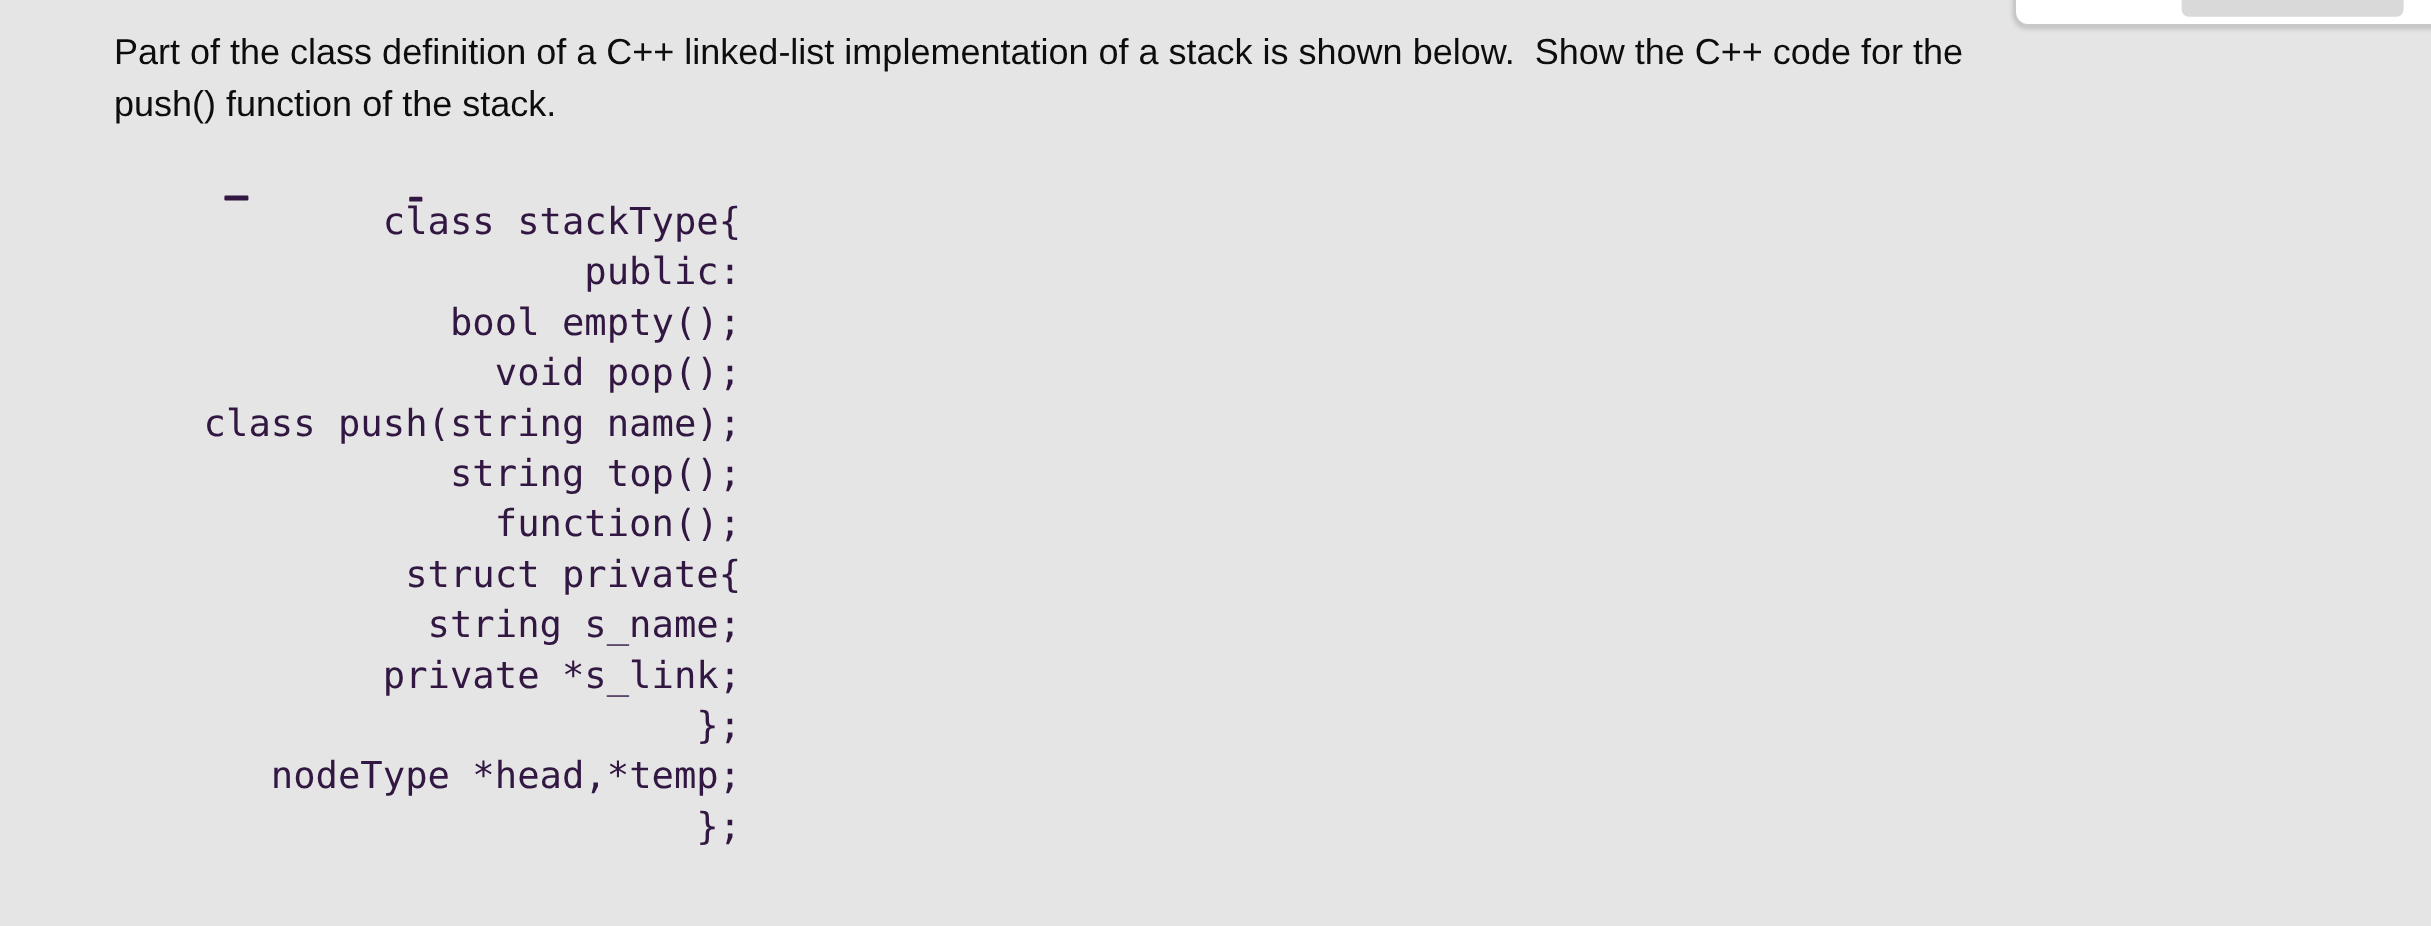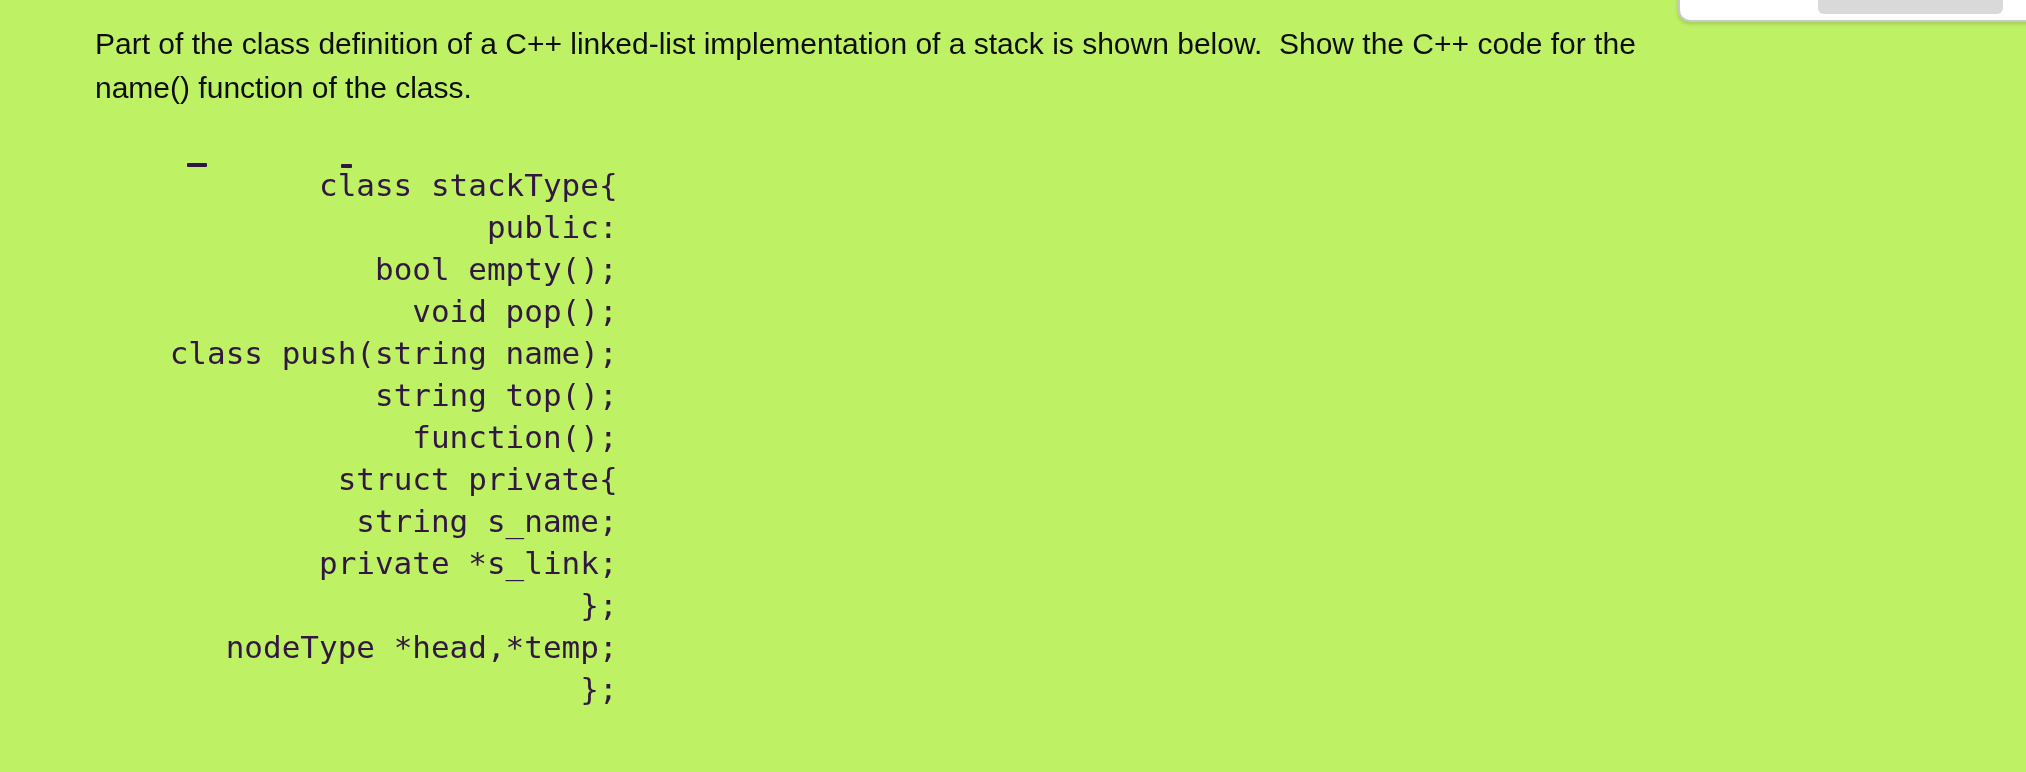--- a/index.html
+++ b/index.html
@@ -4,21 +4,21 @@
 <style>
   html, body {
     margin: 0;
     padding: 0;
     background: #ffffff;
   }
   .page {
     position: relative;
     width: 2026px;
     height: 772px;
-    background: #bef264;
+    background: #e5e5e5;
     overflow: hidden;
     font-family: "Liberation Sans", sans-serif;
   }
 
   
   .corner-box {
     position: absolute;
     left: 1678px;
     top: -31px;
     width: 430px;
@@ -82,21 +82,21 @@
 <body>
 
 <div class="page">
 
   <div class="corner-box">
     <div class="corner-btn"></div>
   </div>
 
   <div class="question">
     <span class="qline">Part of the class definition of a C++ linked-list implementation of a stack is shown below.  Show the C++ code for the</span>
-    <span class="qline">name() function of the class.</span>
+    <span class="qline">push() function of the stack.</span>
   </div>
 
   <div class="code">
     <div class="code-line">class stackType{</div>
     <div class="code-line">  public:</div>
     <div class="code-line">    bool empty();</div>
     <div class="code-line">    void pop();</div>
     <div class="code-line">    class push(string name);</div>
     <div class="code-line">    string top();</div>
     <div class="code-line">    function();</div>

